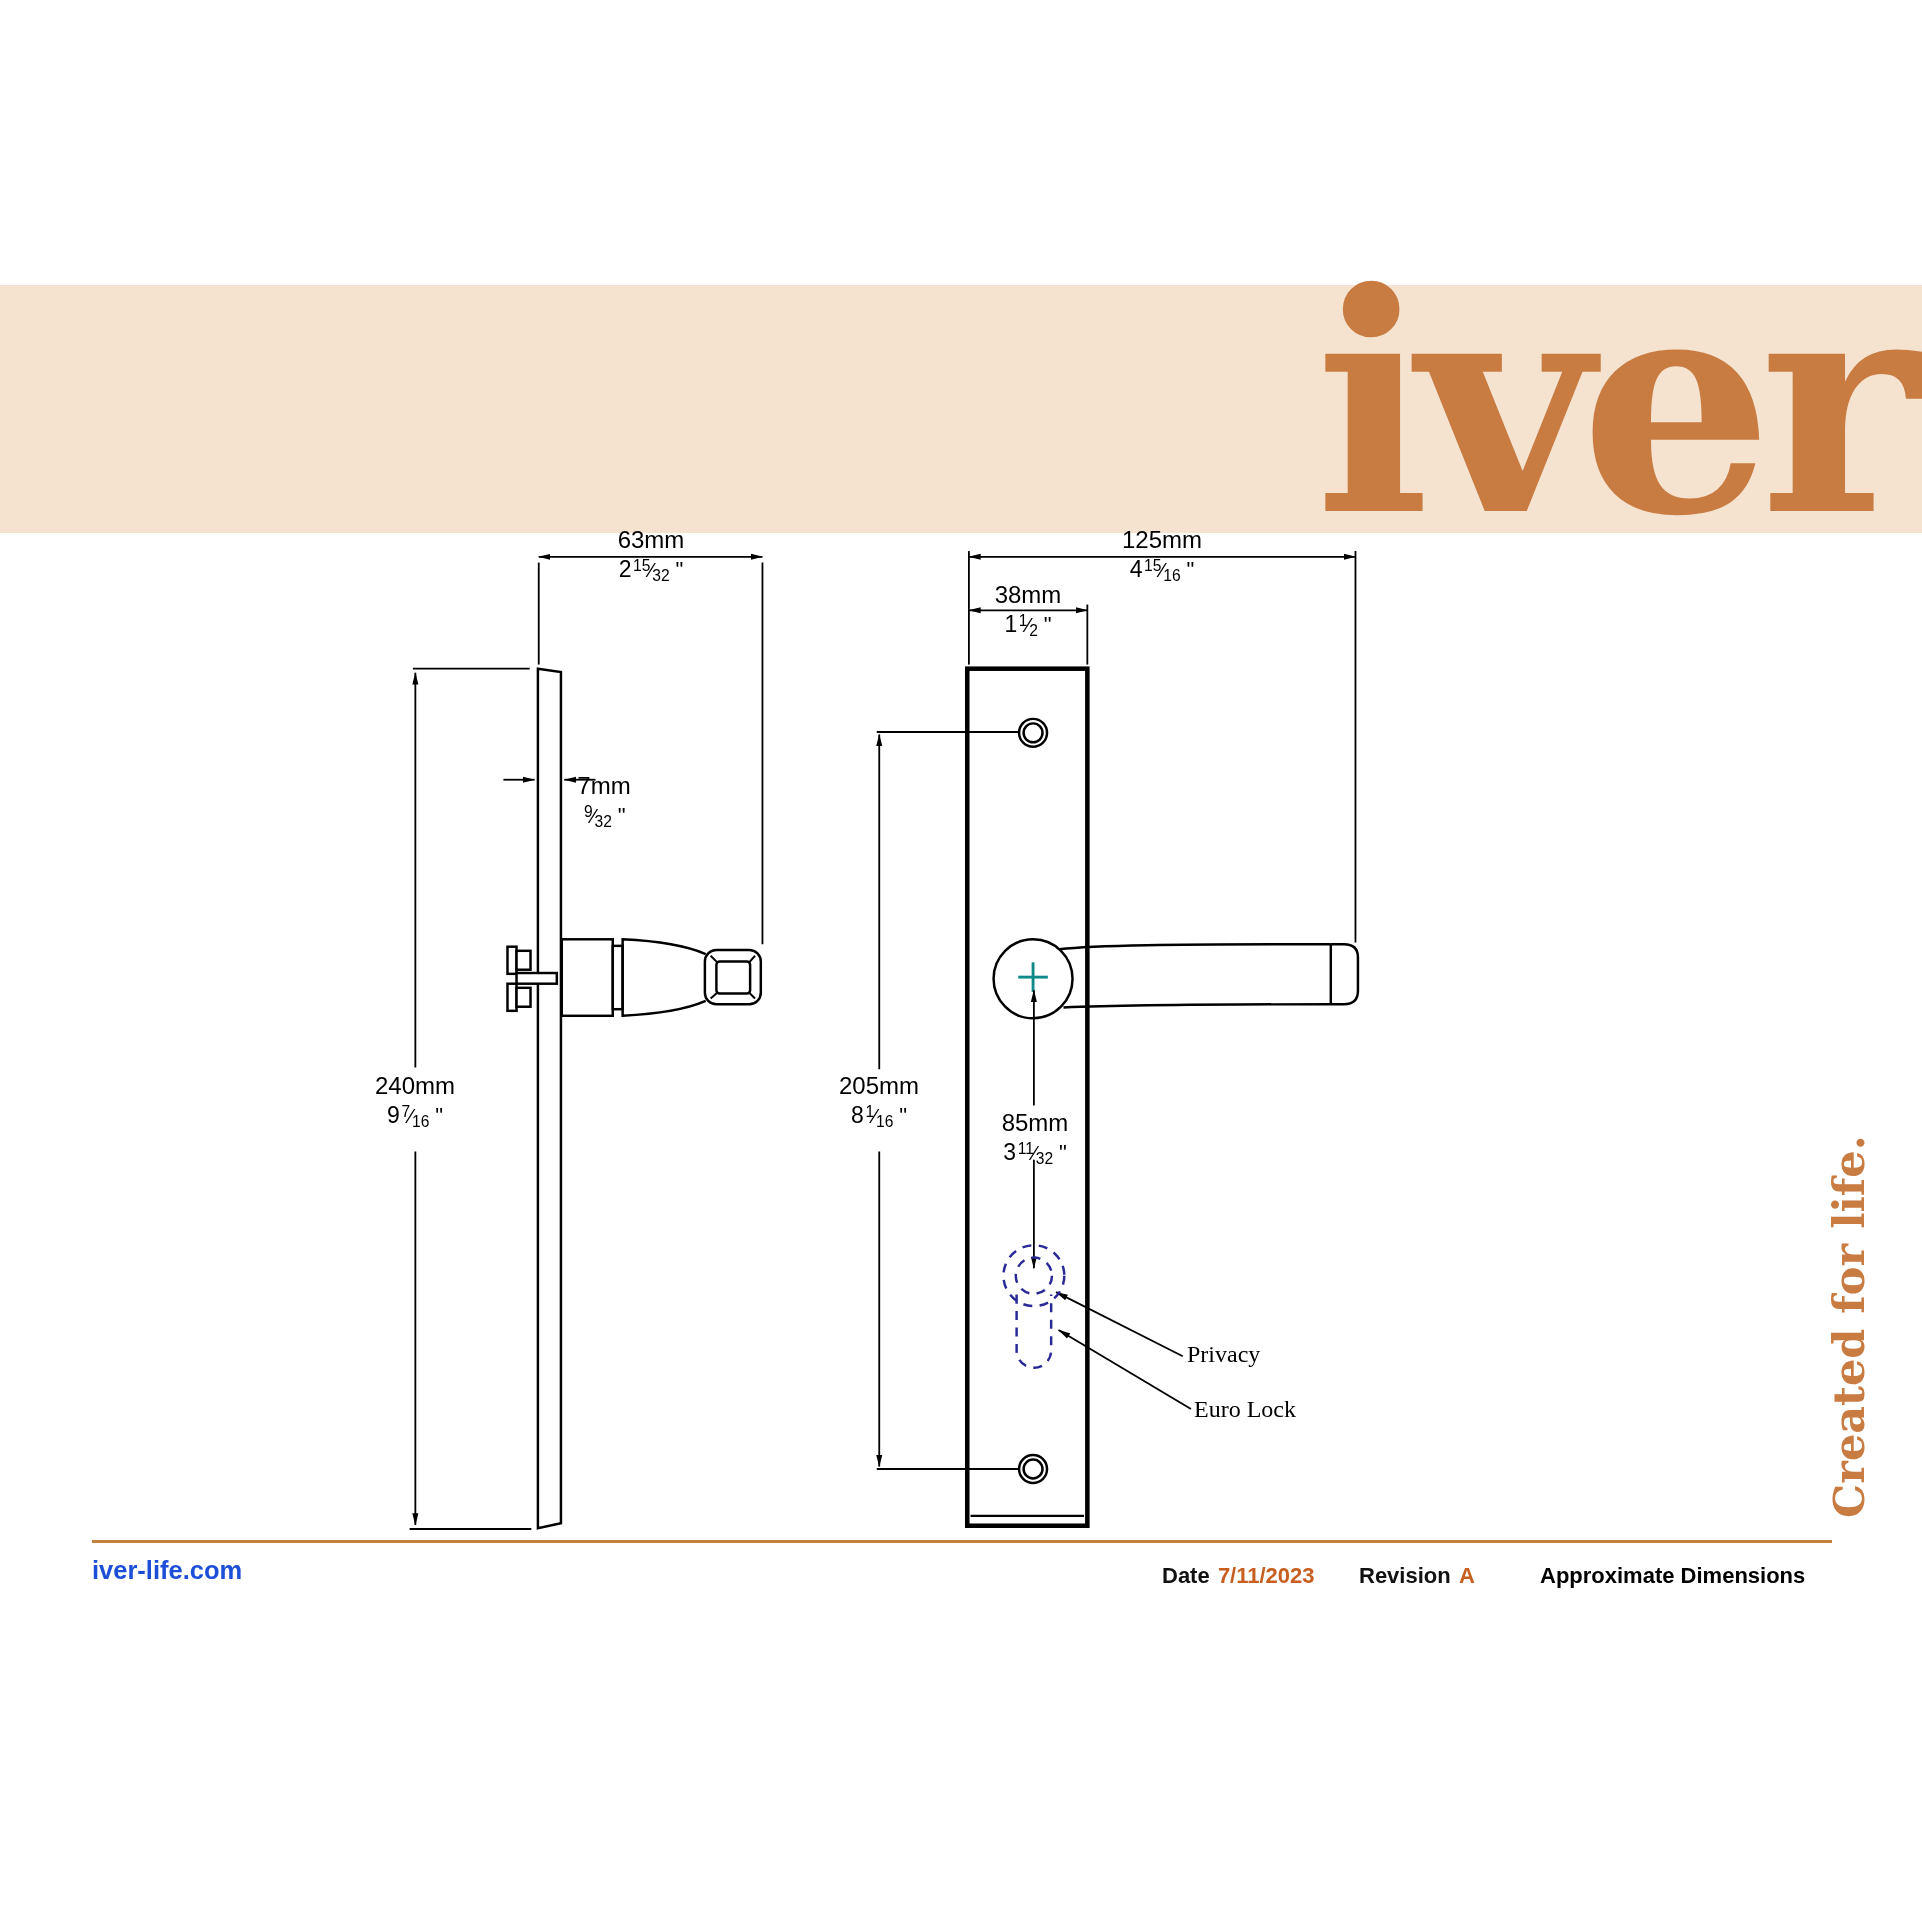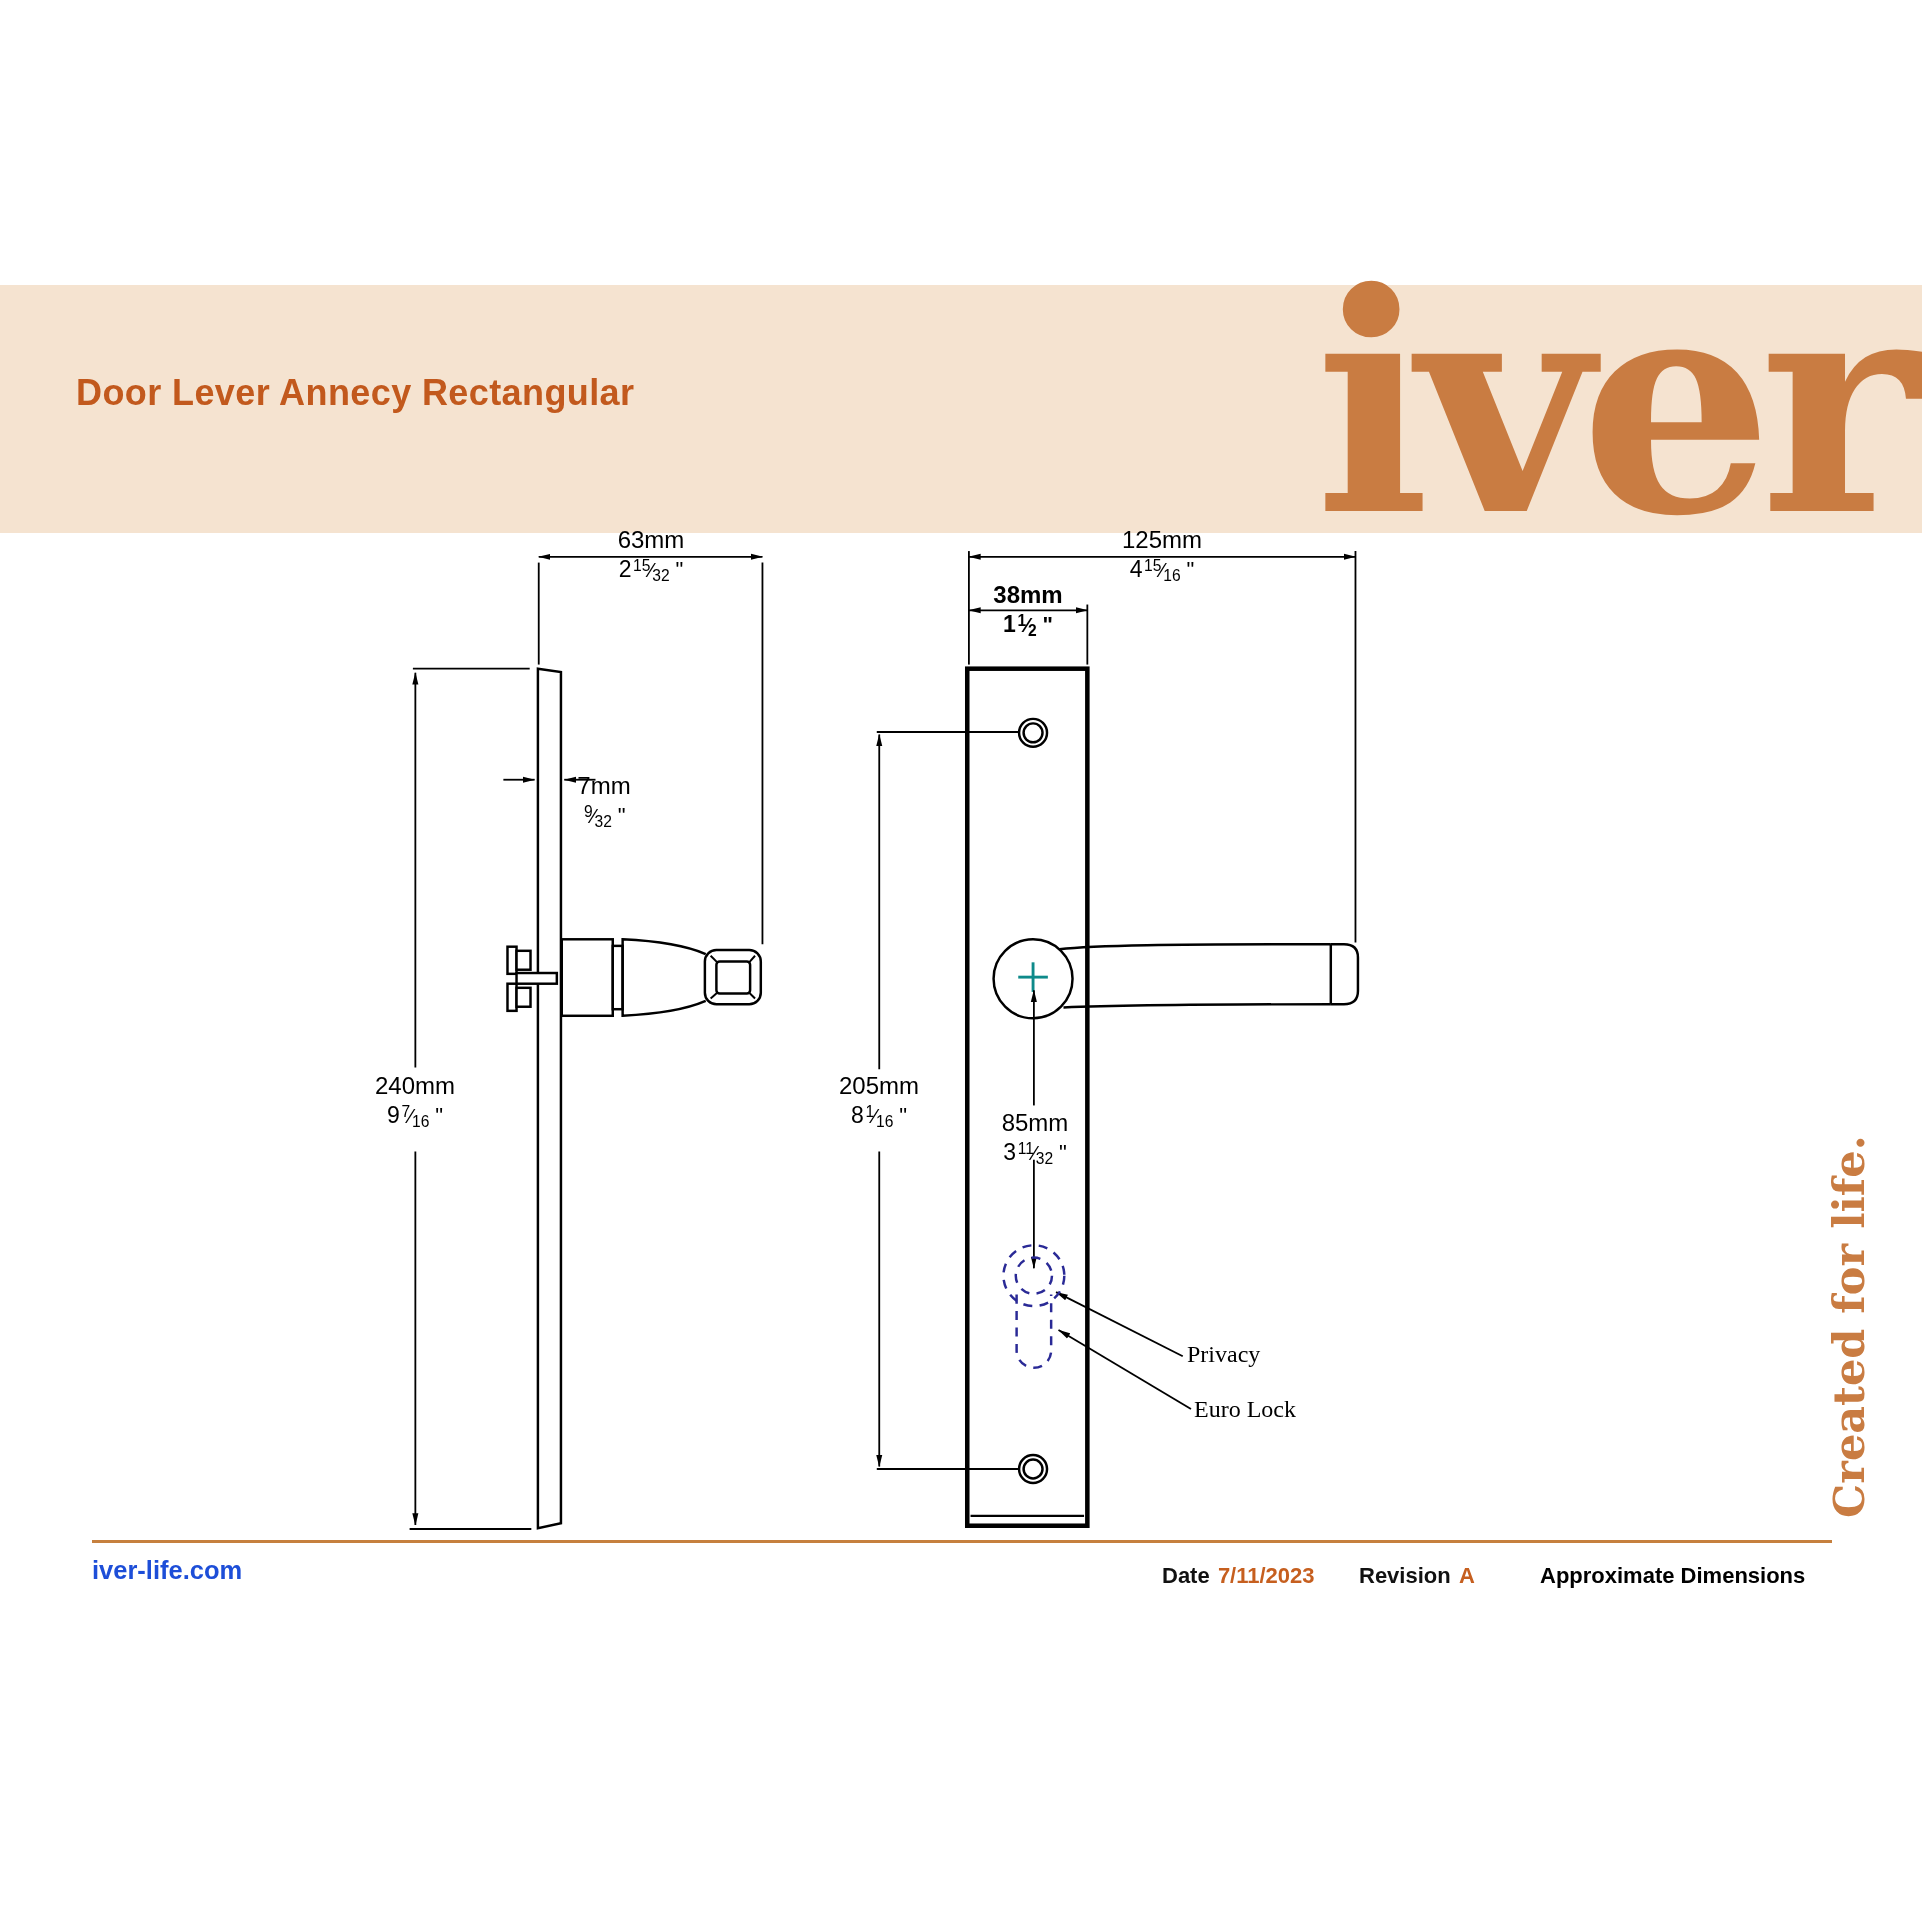--- a/index.html
+++ b/index.html
@@ -36,21 +36,20 @@
   .meta-date{left:1162px;}
   .meta-rev{left:1359px;}
   .meta-note{left:1540px;color:#000;}
 </style>
 </head>
 <body>
 
 <div id="canvas">
 
   <div class="banner"></div>
-  <div class="title">Door Lever Annecy Rectangular</div>
   <div class="logo">iver</div>
 
   <svg class="art" width="1923" height="1923" viewBox="0 0 2338 2338">
     <defs>
       <marker id="ar" viewBox="0 0 15 9" markerWidth="15" markerHeight="9" refX="14.3" refY="4.5" orient="auto-start-reverse" markerUnits="userSpaceOnUse">
         <path d="M15,4.5 L0,0.8 L0,8.2 Z" fill="#000"></path>
       </marker>
     </defs>
 
     <g stroke="#000" fill="none" stroke-width="3">
@@ -162,21 +161,21 @@
   <div class="dimlabel" style="left:415px;top:1072px;">
     <div class="dmm">240mm</div>
     <div class="din"><span class="wh">9</span><sup>7</sup><span class="sl">⁄</span><sub>16</sub><span class="qt">"</span></div>
   </div>
 
   <div class="dimlabel" style="left:1162px;top:526px;">
     <div class="dmm">125mm</div>
     <div class="din"><span class="wh">4</span><sup>15</sup><span class="sl">⁄</span><sub>16</sub><span class="qt">"</span></div>
   </div>
 
-  <div class="dimlabel" style="left:1028px;top:581px;font-weight:bold;">
+  <div class="dimlabel" style="left:1028px;top:581px;">
     <div class="dmm">38mm</div>
     <div class="din"><span class="wh">1</span><sup>1</sup><span class="sl">⁄</span><sub>2</sub><span class="qt">"</span></div>
   </div>
 
   <div class="dimlabel" style="left:879px;top:1072px;">
     <div class="dmm">205mm</div>
     <div class="din"><span class="wh">8</span><sup>1</sup><span class="sl">⁄</span><sub>16</sub><span class="qt">"</span></div>
   </div>
 
   <div class="dimlabel" style="left:1035px;top:1109px;">

